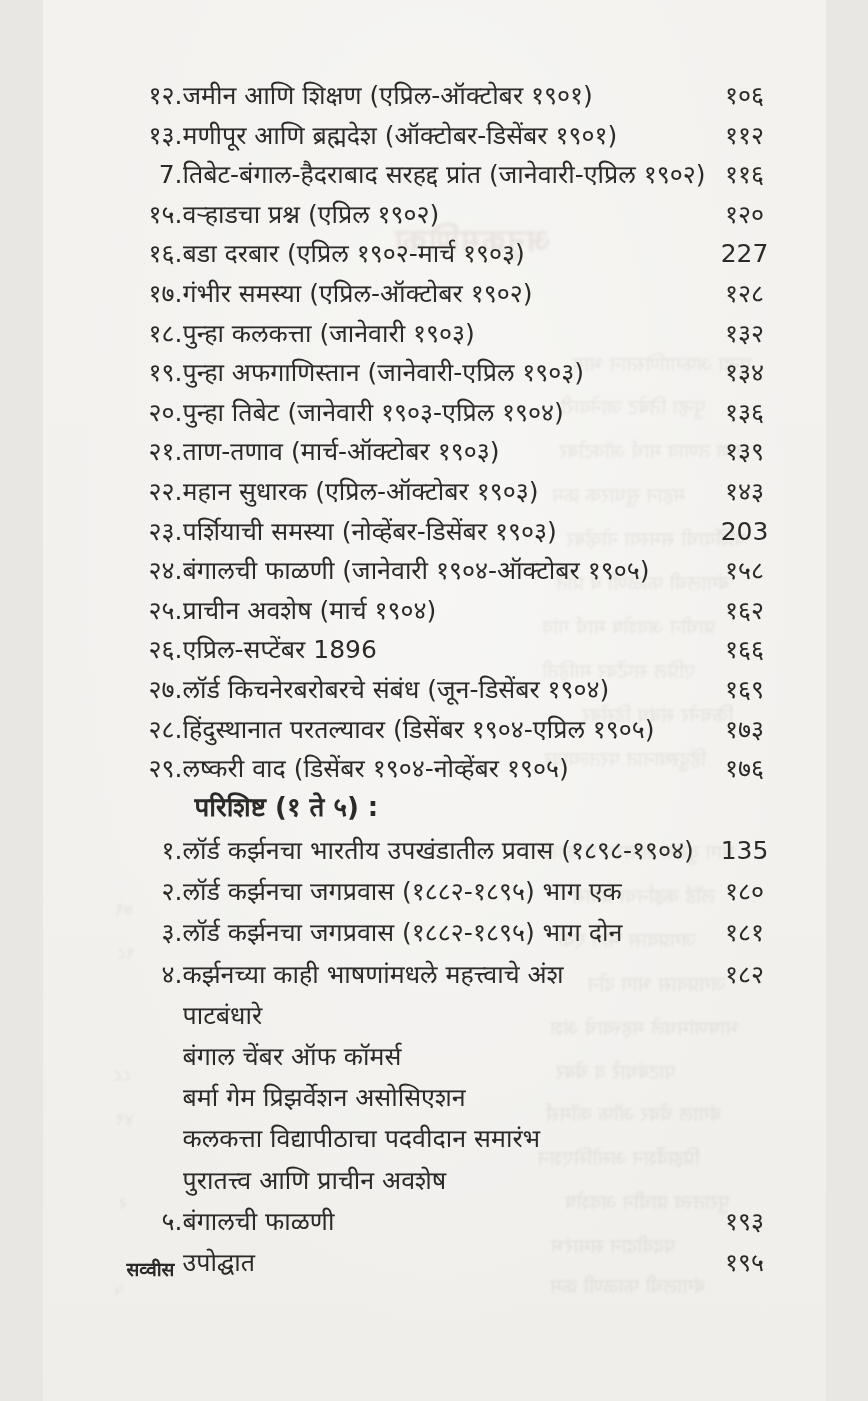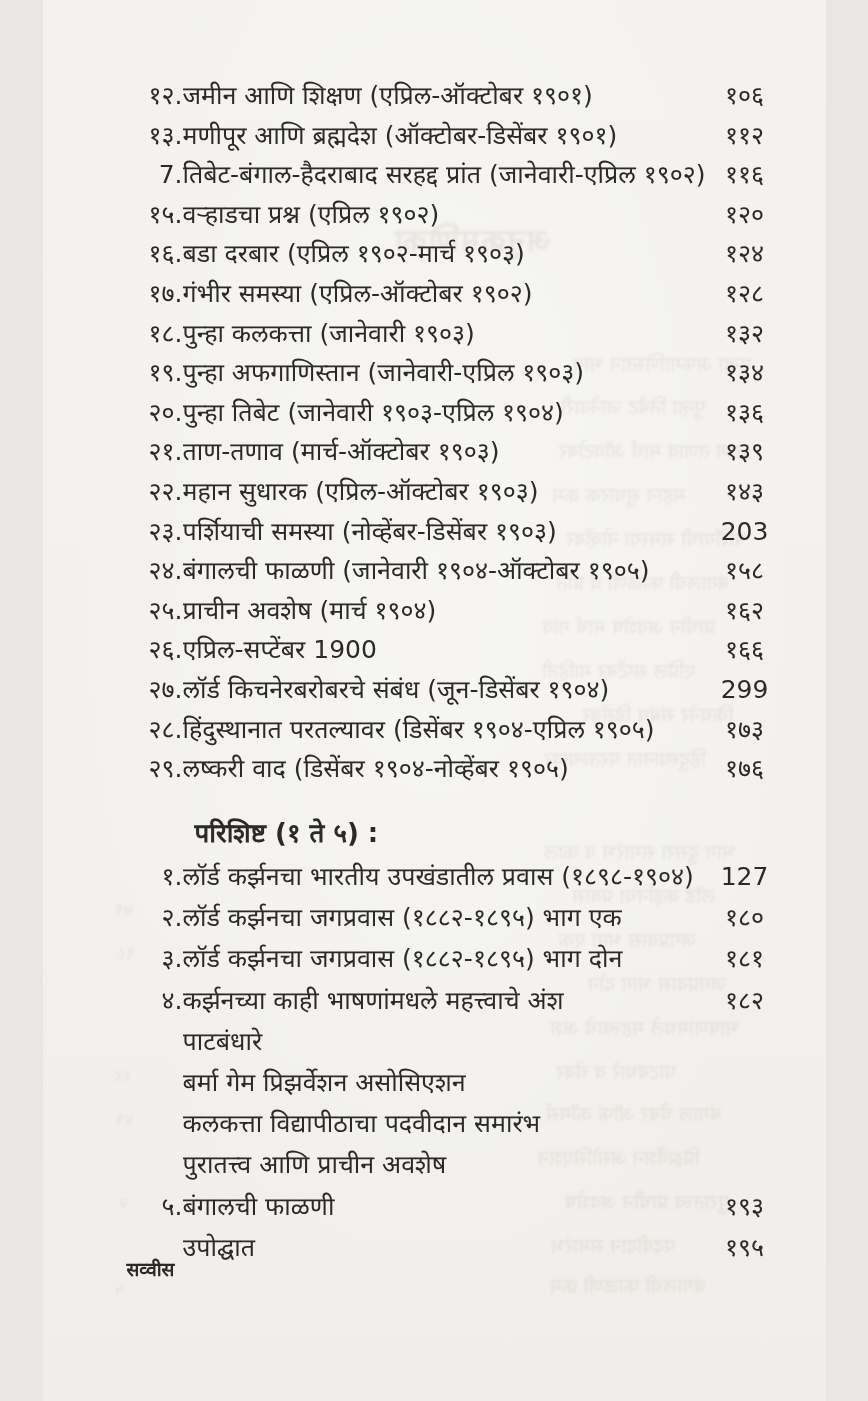--- a/index.html
+++ b/index.html
@@ -21,21 +21,21 @@
   .row{
     display:flex;align-items:baseline;
     line-height:39.6px;font-size:25px;
     white-space:nowrap;
   }
   .row .num{width:48px;text-align:right;flex:0 0 auto;}
   .row .title{flex:1 1 auto;overflow:hidden;}
   .row .pg{flex:0 0 auto;width:70px;text-align:center;}
   
   .appendix{
-    position:absolute;top:810px;left:92px;right:46px;
+    position:absolute;top:784px;left:92px;right:46px;
   }
   .appendix-heading{
     font-weight:bold;font-size:26px;line-height:46px;
     padding-left:60px;white-space:nowrap;
   }
   .appendix .row{line-height:41.2px;}
   
   .footer{
     position:absolute;left:84px;top:1256px;
     font-size:19px;font-weight:bold;
@@ -118,21 +118,21 @@
         <span class="pg">११६</span>
       </div>
     <div class="row">
         <span class="num">१५.</span>
         <span class="title">वऱ्हाडचा प्रश्न (एप्रिल १९०२)</span>
         <span class="pg">१२०</span>
       </div>
     <div class="row">
         <span class="num">१६.</span>
         <span class="title">बडा दरबार (एप्रिल १९०२-मार्च १९०३)</span>
-        <span class="pg">१२४</span>
+        <span class="pg">227</span>
       </div>
     <div class="row">
         <span class="num">१७.</span>
         <span class="title">गंभीर समस्या (एप्रिल-ऑक्टोबर १९०२)</span>
         <span class="pg">१२८</span>
       </div>
     <div class="row">
         <span class="num">१८.</span>
         <span class="title">पुन्हा कलकत्ता (जानेवारी १९०३)</span>
         <span class="pg">१३२</span>
@@ -167,46 +167,46 @@
         <span class="title">बंगालची फाळणी (जानेवारी १९०४-ऑक्टोबर १९०५)</span>
         <span class="pg">१५८</span>
       </div>
     <div class="row">
         <span class="num">२५.</span>
         <span class="title">प्राचीन अवशेष (मार्च १९०४)</span>
         <span class="pg">१६२</span>
       </div>
     <div class="row">
         <span class="num">२६.</span>
-        <span class="title">एप्रिल-सप्टेंबर 1900</span>
+        <span class="title">एप्रिल-सप्टेंबर 1896</span>
         <span class="pg">१६६</span>
       </div>
     <div class="row">
         <span class="num">२७.</span>
         <span class="title">लॉर्ड किचनेरबरोबरचे संबंध (जून-डिसेंबर १९०४)</span>
-        <span class="pg">299</span>
+        <span class="pg">१६९</span>
       </div>
     <div class="row">
         <span class="num">२८.</span>
         <span class="title">हिंदुस्थानात परतल्यावर (डिसेंबर १९०४-एप्रिल १९०५)</span>
         <span class="pg">१७३</span>
       </div>
     <div class="row">
         <span class="num">२९.</span>
         <span class="title">लष्करी वाद (डिसेंबर १९०४-नोव्हेंबर १९०५)</span>
         <span class="pg">१७६</span>
       </div>
   </div>
 
   <div class="appendix">
     <div class="appendix-heading">परिशिष्ट (१ ते ५) :</div>
     <div class="row">
         <span class="num">१.</span>
         <span class="title">लॉर्ड कर्झनचा भारतीय उपखंडातील प्रवास (१८९८-१९०४)</span>
-        <span class="pg">127</span>
+        <span class="pg">135</span>
       </div>
     <div class="row">
         <span class="num">२.</span>
         <span class="title">लॉर्ड कर्झनचा जगप्रवास (१८८२-१८९५) भाग एक</span>
         <span class="pg">१८०</span>
       </div>
     <div class="row">
         <span class="num">३.</span>
         <span class="title">लॉर्ड कर्झनचा जगप्रवास (१८८२-१८९५) भाग दोन</span>
         <span class="pg">१८१</span>
@@ -216,20 +216,25 @@
         <span class="title">कर्झनच्या काही भाषणांमधले महत्त्वाचे अंश</span>
         <span class="pg">१८२</span>
       </div>
     <div class="row">
         <span class="num"></span>
         <span class="title">पाटबंधारे</span>
         <span class="pg"></span>
       </div>
     <div class="row">
         <span class="num"></span>
+        <span class="title">बंगाल चेंबर ऑफ कॉमर्स</span>
+        <span class="pg"></span>
+      </div>
+    <div class="row">
+        <span class="num"></span>
         <span class="title">बर्मा गेम प्रिझर्वेशन असोसिएशन</span>
         <span class="pg"></span>
       </div>
     <div class="row">
         <span class="num"></span>
         <span class="title">कलकत्ता विद्यापीठाचा पदवीदान समारंभ</span>
         <span class="pg"></span>
       </div>
     <div class="row">
         <span class="num"></span>

